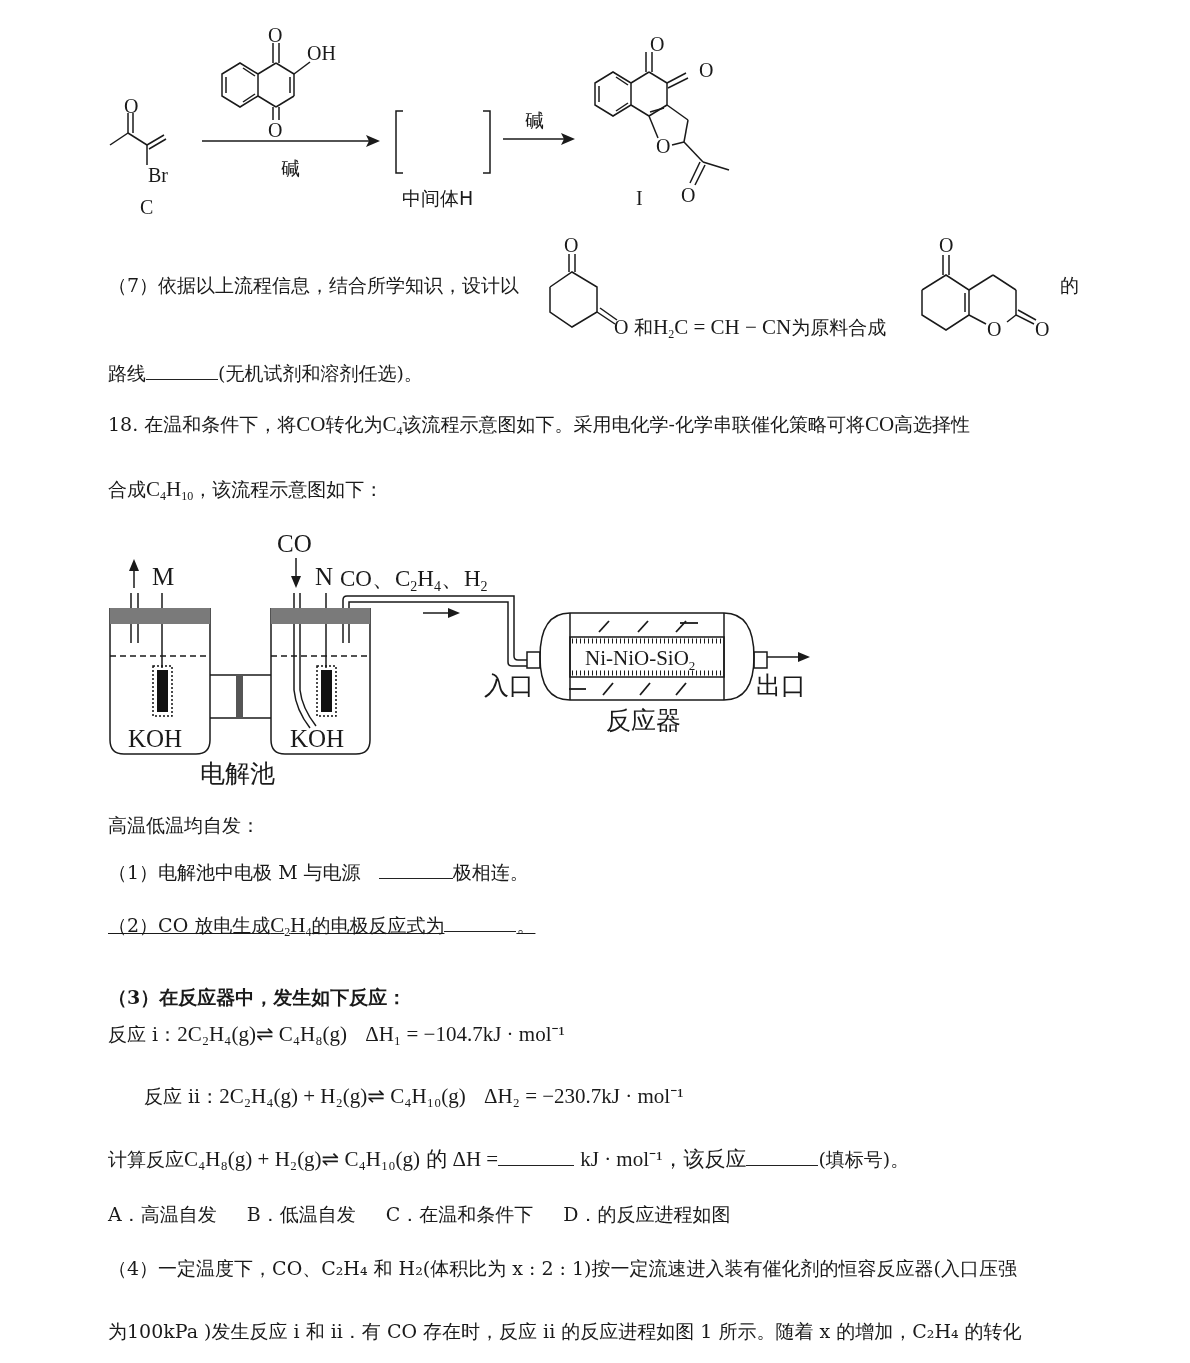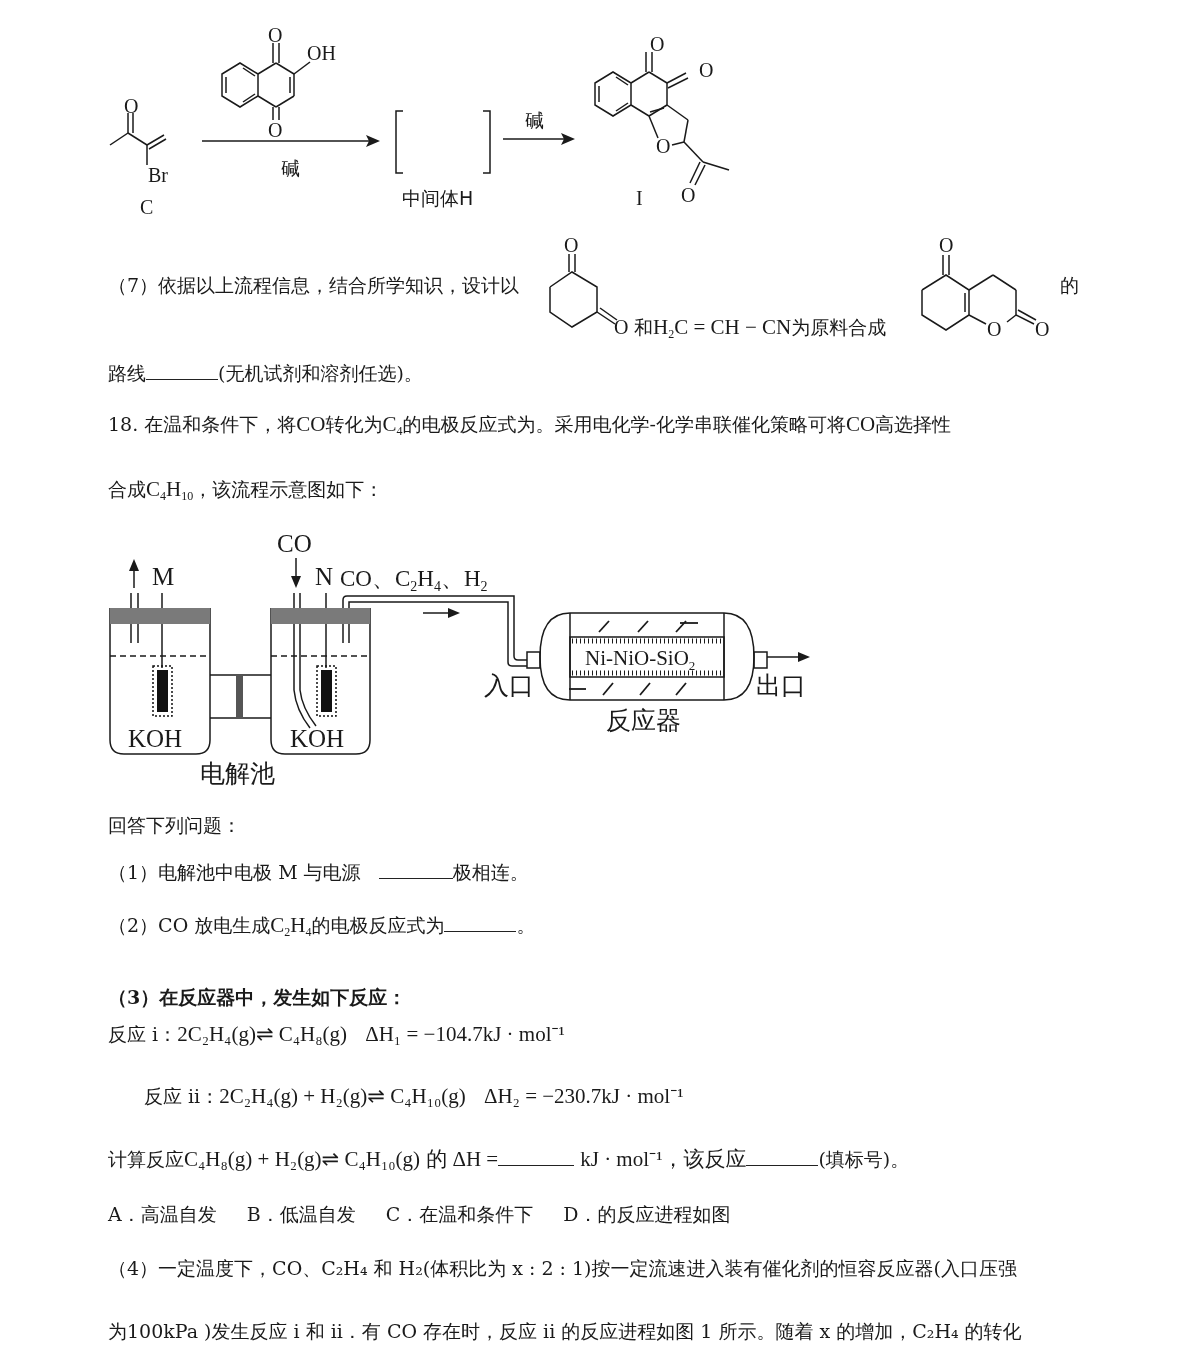--- a/index.html
+++ b/index.html
@@ -135,21 +135,21 @@
   <text x="69" y="106" font-size="20">O</text>
   <text x="117" y="106" font-size="20">O</text>
 </svg>
 <div class="line" style="left:1060px;top:273px;">的</div>
 
 <div class="line" style="top:361px;text-align:right;">
   <span>路线</span><span class="blank" style="width:72px;"></span><span>(无机试剂和溶剂任选)。</span>
 </div>
 
 <div class="line" style="top:412px;">
-  <span>18. 在温和条件下，将</span><span class="chem">CO</span><span>转化为</span><span class="chem"><span>C</span><sub>4</sub></span><span>的电极反应式为。采用电化学-化学串联催化策略可将</span><span class="chem">CO</span><span>高选择性</span>
+  <span>18. 在温和条件下，将</span><span class="chem">CO</span><span>转化为</span><span class="chem"><span>C</span><sub>4</sub></span><span>该流程示意图如下。采用电化学-化学串联催化策略可将</span><span class="chem">CO</span><span>高选择性</span>
 </div>
 <div class="line" style="top:477px;">
   <span>合成</span><span class="chem"><span>C</span><sub>4</sub><span>H</span><sub>10</sub></span><span>，该流程示意图如下：</span>
 </div>
 
 <svg class="abs" style="left:100px;top:525px" width="720" height="270" viewBox="100 525 720 270">
 
   <g stroke="#1a1a1a" stroke-width="1.5" fill="none">
     <path d="M110,608 L110,740 Q110,754 124,754 L196,754 Q210,754 210,740 L210,608"></path>
     <line x1="110" y1="656" x2="210" y2="656" stroke-dasharray="6,4"></line>
@@ -219,27 +219,27 @@
     <line x1="569" y1="689" x2="586" y2="689"></line>
       <line x1="603" y1="695" x2="613" y2="683"></line>
     <line x1="640" y1="695" x2="650" y2="683"></line>
       <line x1="676" y1="695" x2="686" y2="683"></line>
   </g>
   <text x="484" y="694" font-size="25" class="cjk">入口</text>
   <text x="756" y="694" font-size="25" class="cjk">出口</text>
   <text x="606" y="729" font-size="25" class="cjk">反应器</text>
 </svg>
 
-<div class="line" style="top:813px;">回答下列问题：</div>
+<div class="line" style="top:813px;">高温低温均自发：</div>
 
 <div class="line" style="top:860px;">
   <span>（1）电解池中电极 M 与电源</span>&nbsp;&nbsp;&nbsp;<span class="blank" style="width:74px;"></span><span>极相连。</span>
 </div>
 
-<div class="line" style="top:913px;">
+<div class="line" style="top:913px;text-decoration:underline;">
   <span>（2）CO 放电生成</span><span class="chem">C<sub>2</sub>H<sub>4</sub></span><span>的电极反应式为</span><span class="blank" style="width:72px;"></span><span>。</span>
 </div>
 
 <div class="line" style="top:985px;font-weight:bold;">（3）在反应器中，发生如下反应：</div>
 
 <div class="line" style="top:1022px;">
   <span>反应 i：</span><span class="chem">2C₂H₄(g)⇌ C₄H₈(g)</span>&nbsp;&nbsp;&nbsp;<span class="chem">ΔH₁ = −104.7kJ · mol⁻¹</span>
 </div>
 
 <div class="line" style="top:1084px;margin-left:36px;">

